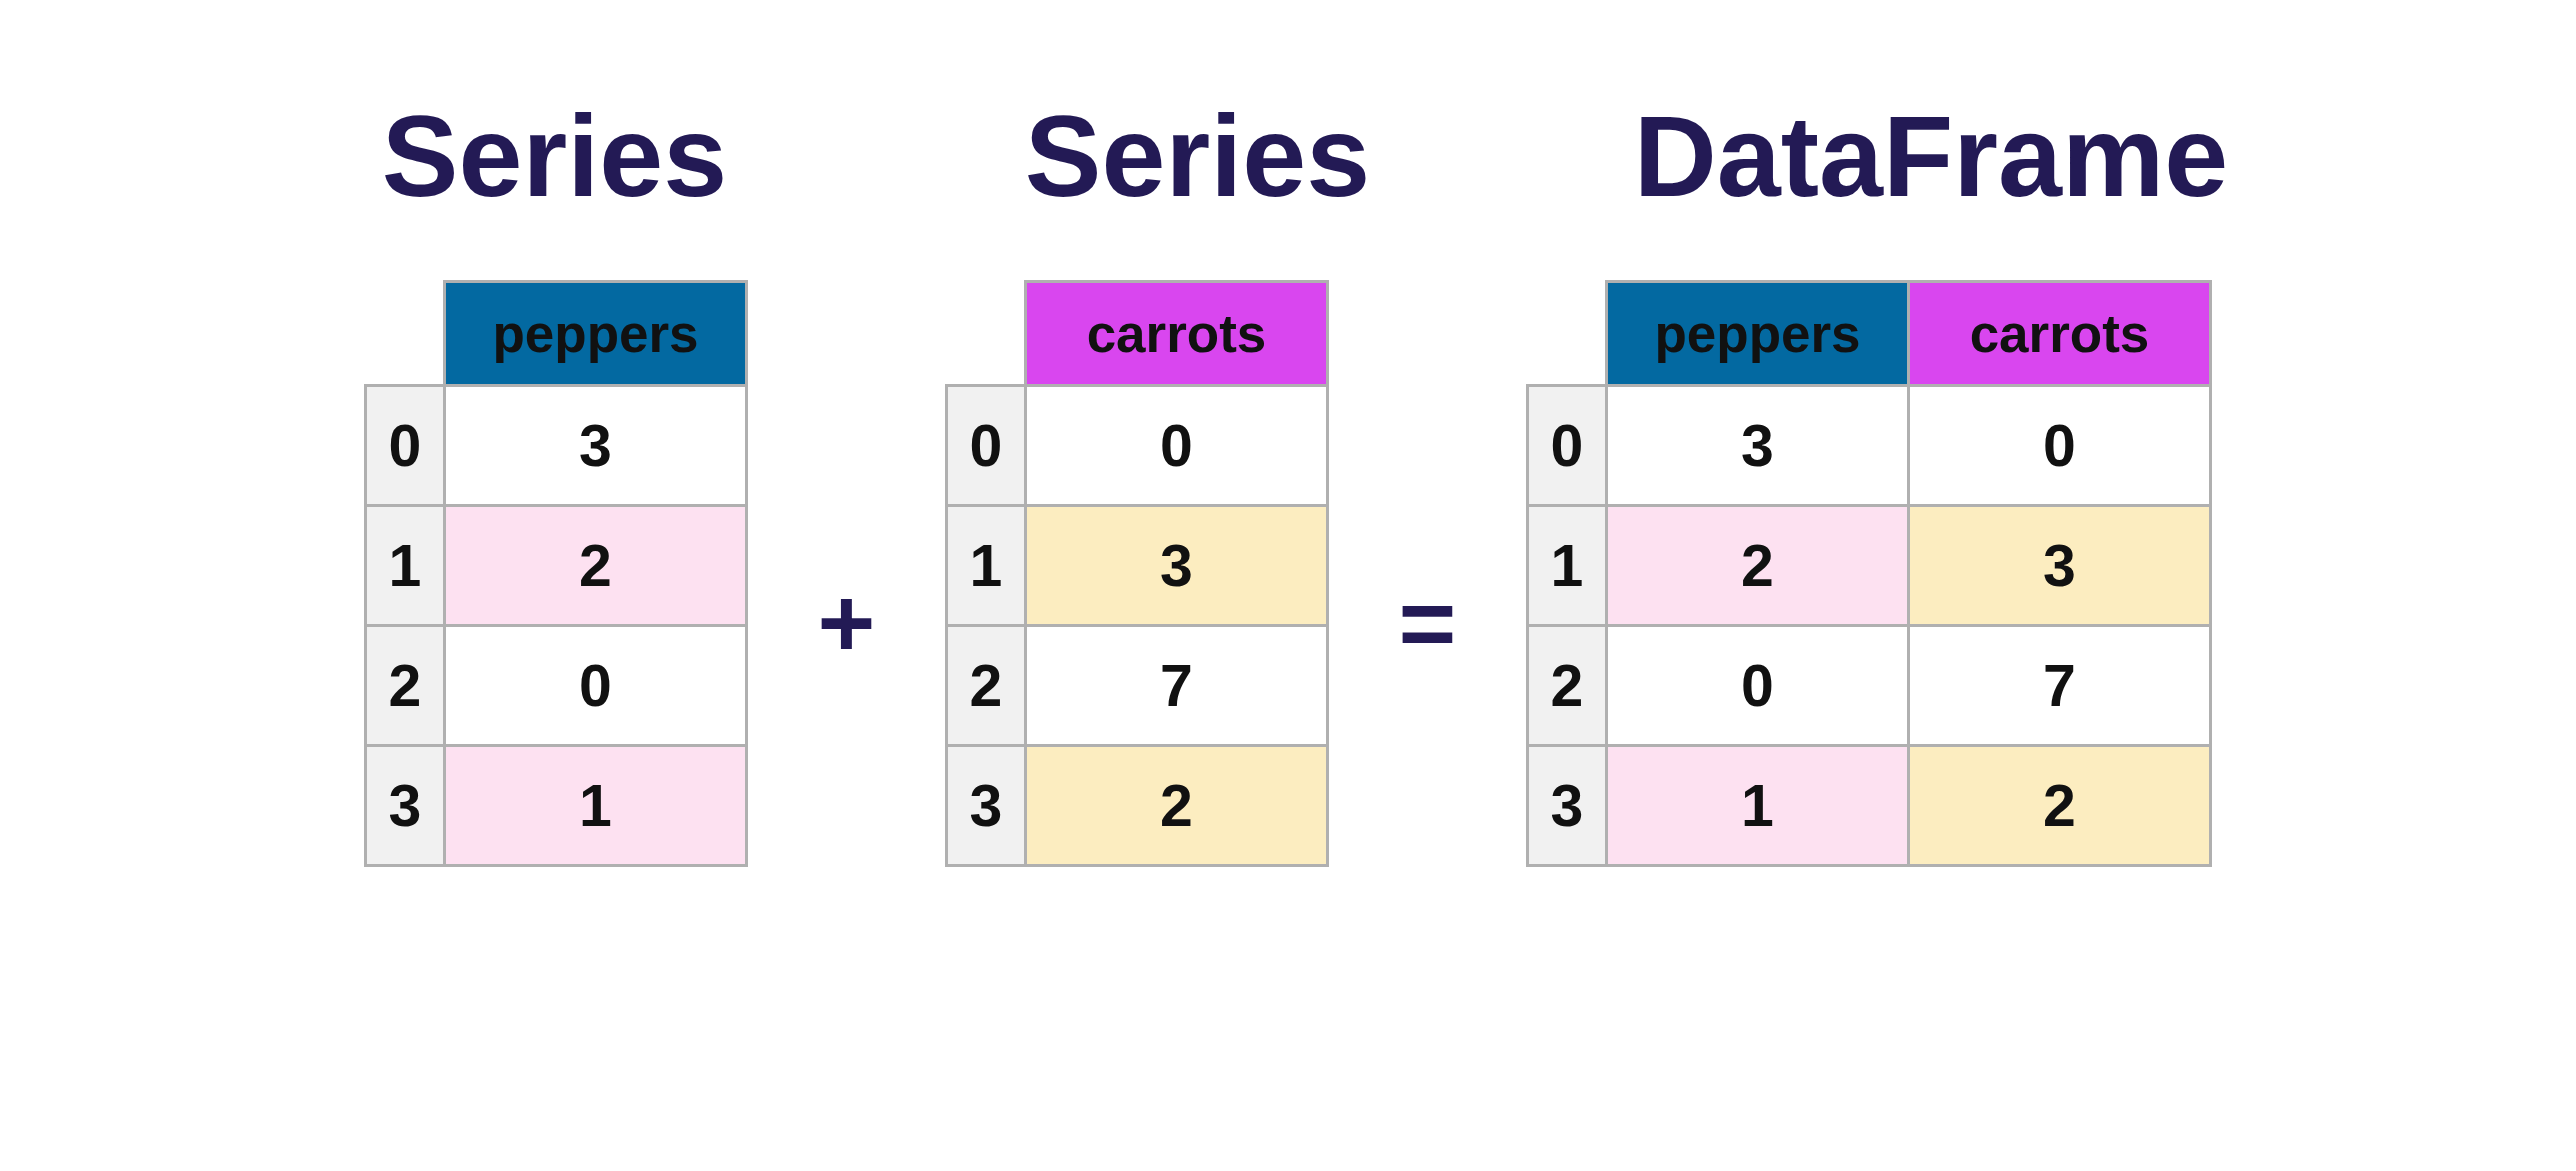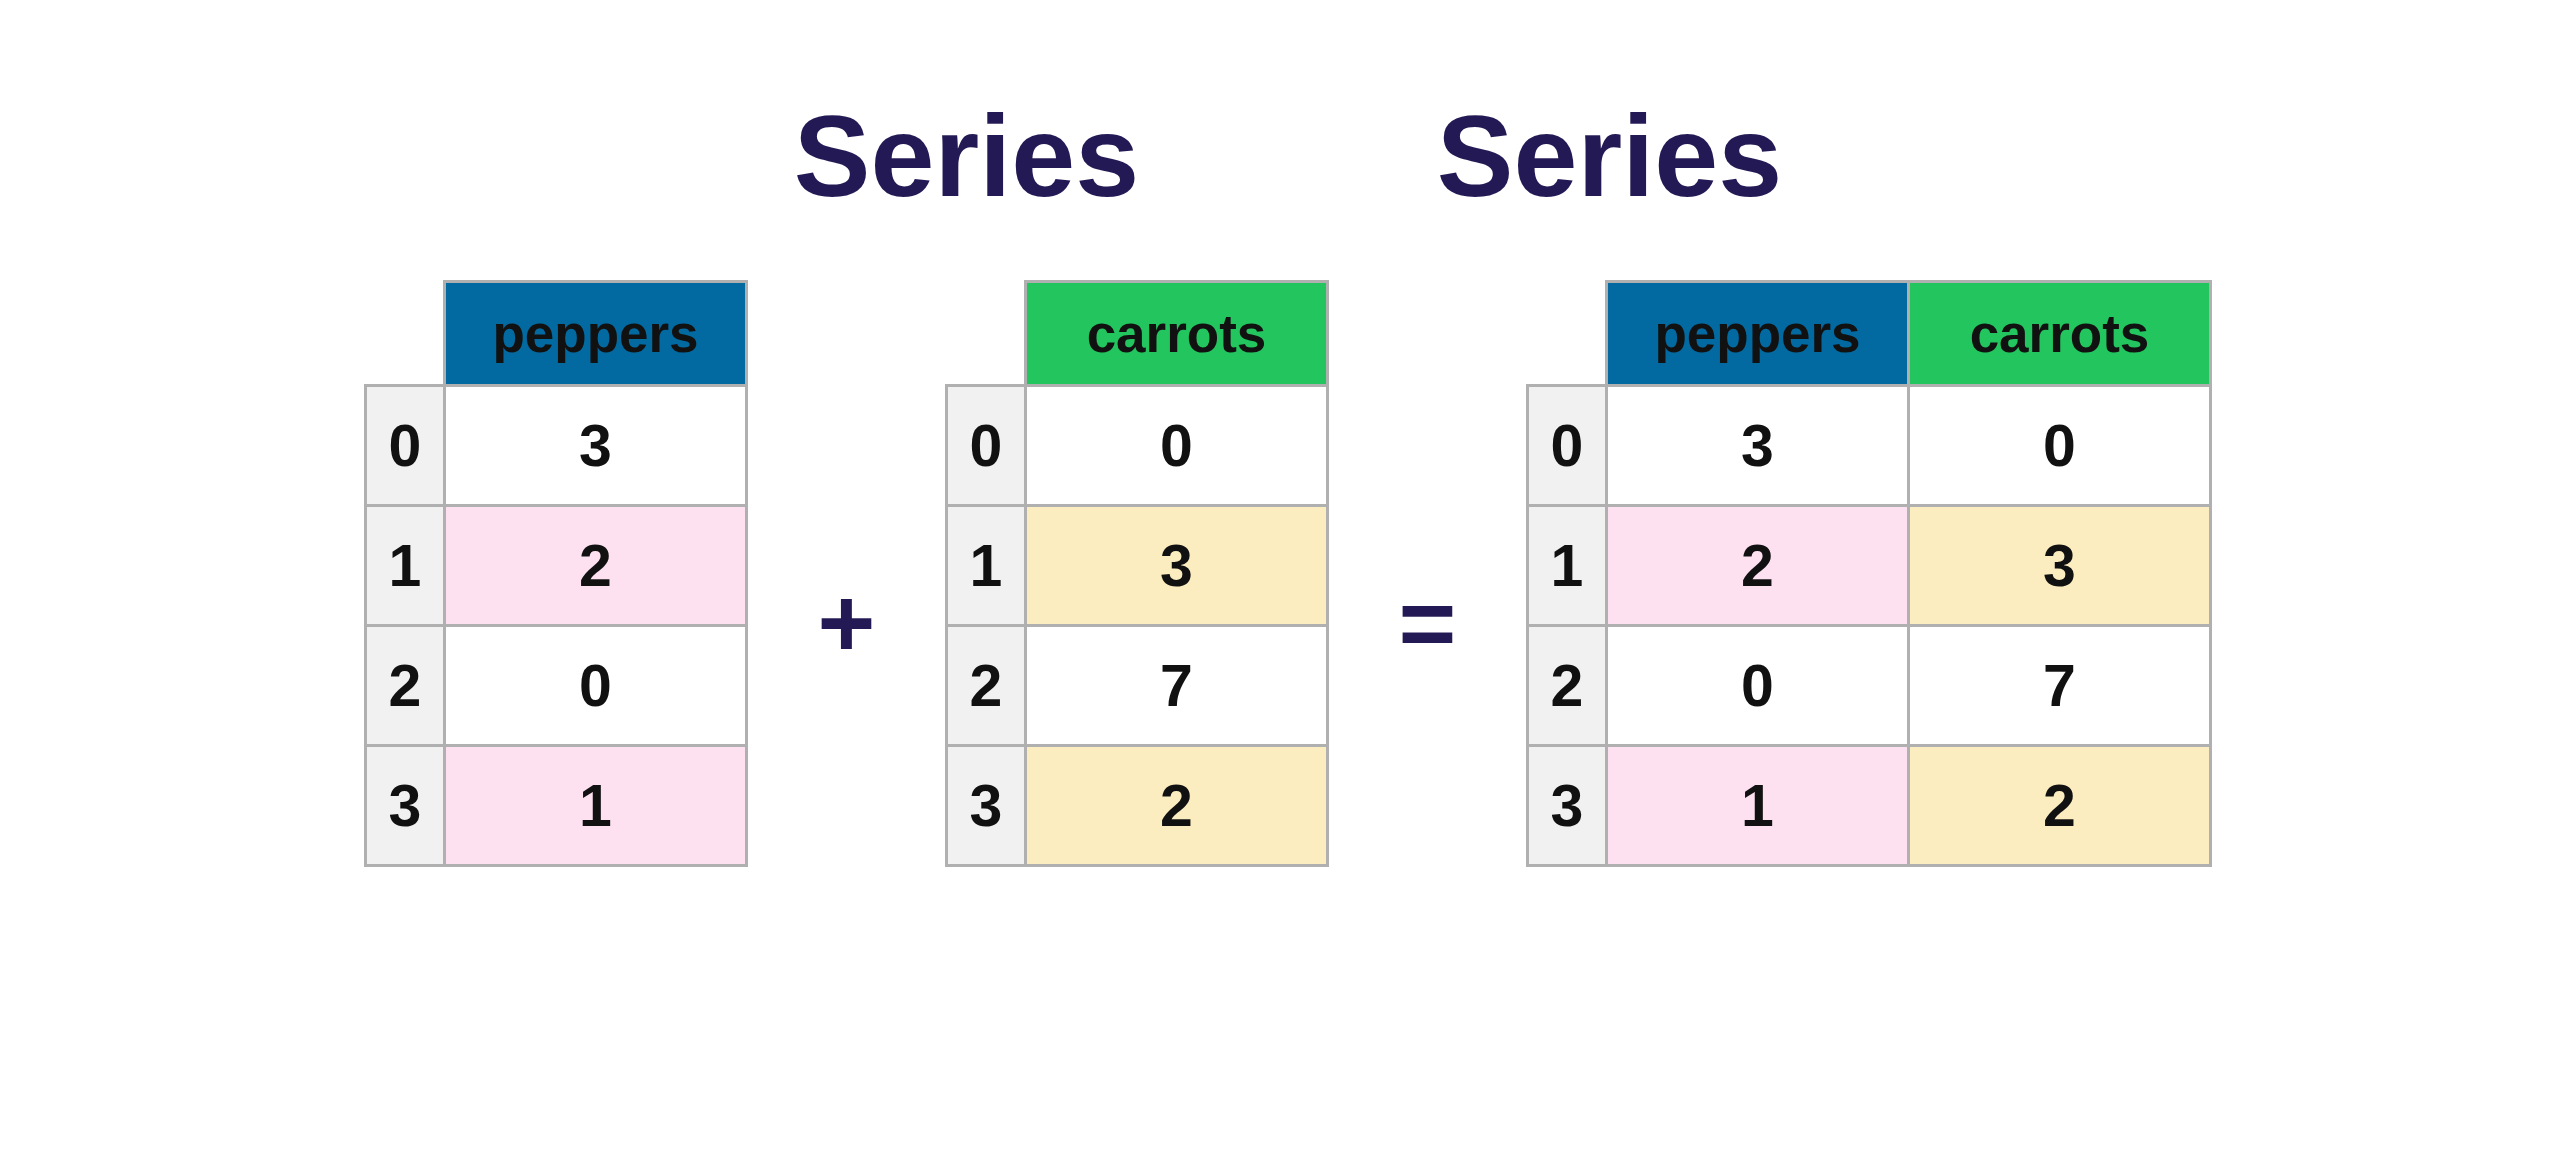--- a/index.html
+++ b/index.html
@@ -72,37 +72,38 @@
     height: 99px;
     font-size: 53px;
     font-weight: 800;
   }
   .hdr-blank {
     border: none;
     background: transparent;
     width: 74px;
   }
   .pink-hdr  { background: #0369a1; color: #111; }
-  .amber-hdr { background: #22c55e; color: #111; }
+  .amber-hdr { background: #d946ef; color: #111; }
   .pink-alt  { background: #fde1f1; }
   .amber-alt { background: #fcedc0; }
   .block {
     display: flex;
     flex-direction: column;
     align-items: center;
   }
 </style>
 </head>
 <body>
 
 <div class="canvas">
 
   <div class="row titles-row">
     <div class="title" style="width:643px">Series</div>
     <div class="title" style="width:643px">Series</div>
+    <div class="title" style="width:824px">DataFrame</div>
   </div>
 
   <div class="row tables-row">
 
     <div class="block">
       <table>
         <tbody>
             <tr>
           <th class="hdr-blank"></th>
           <th class="hdr-cell pink-hdr">peppers</th>

